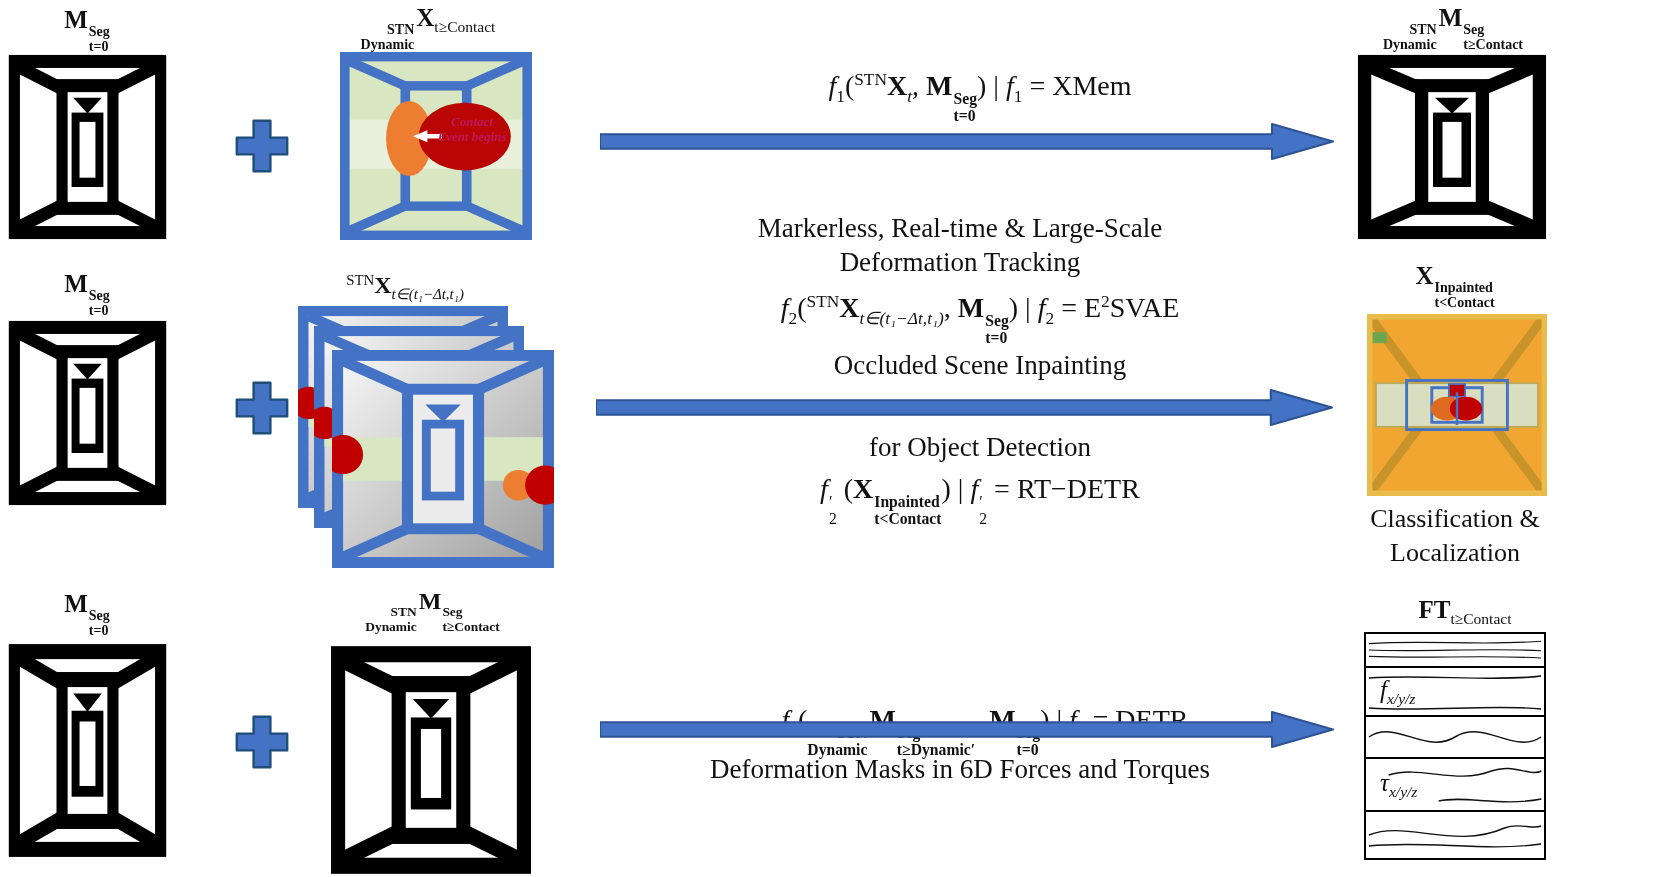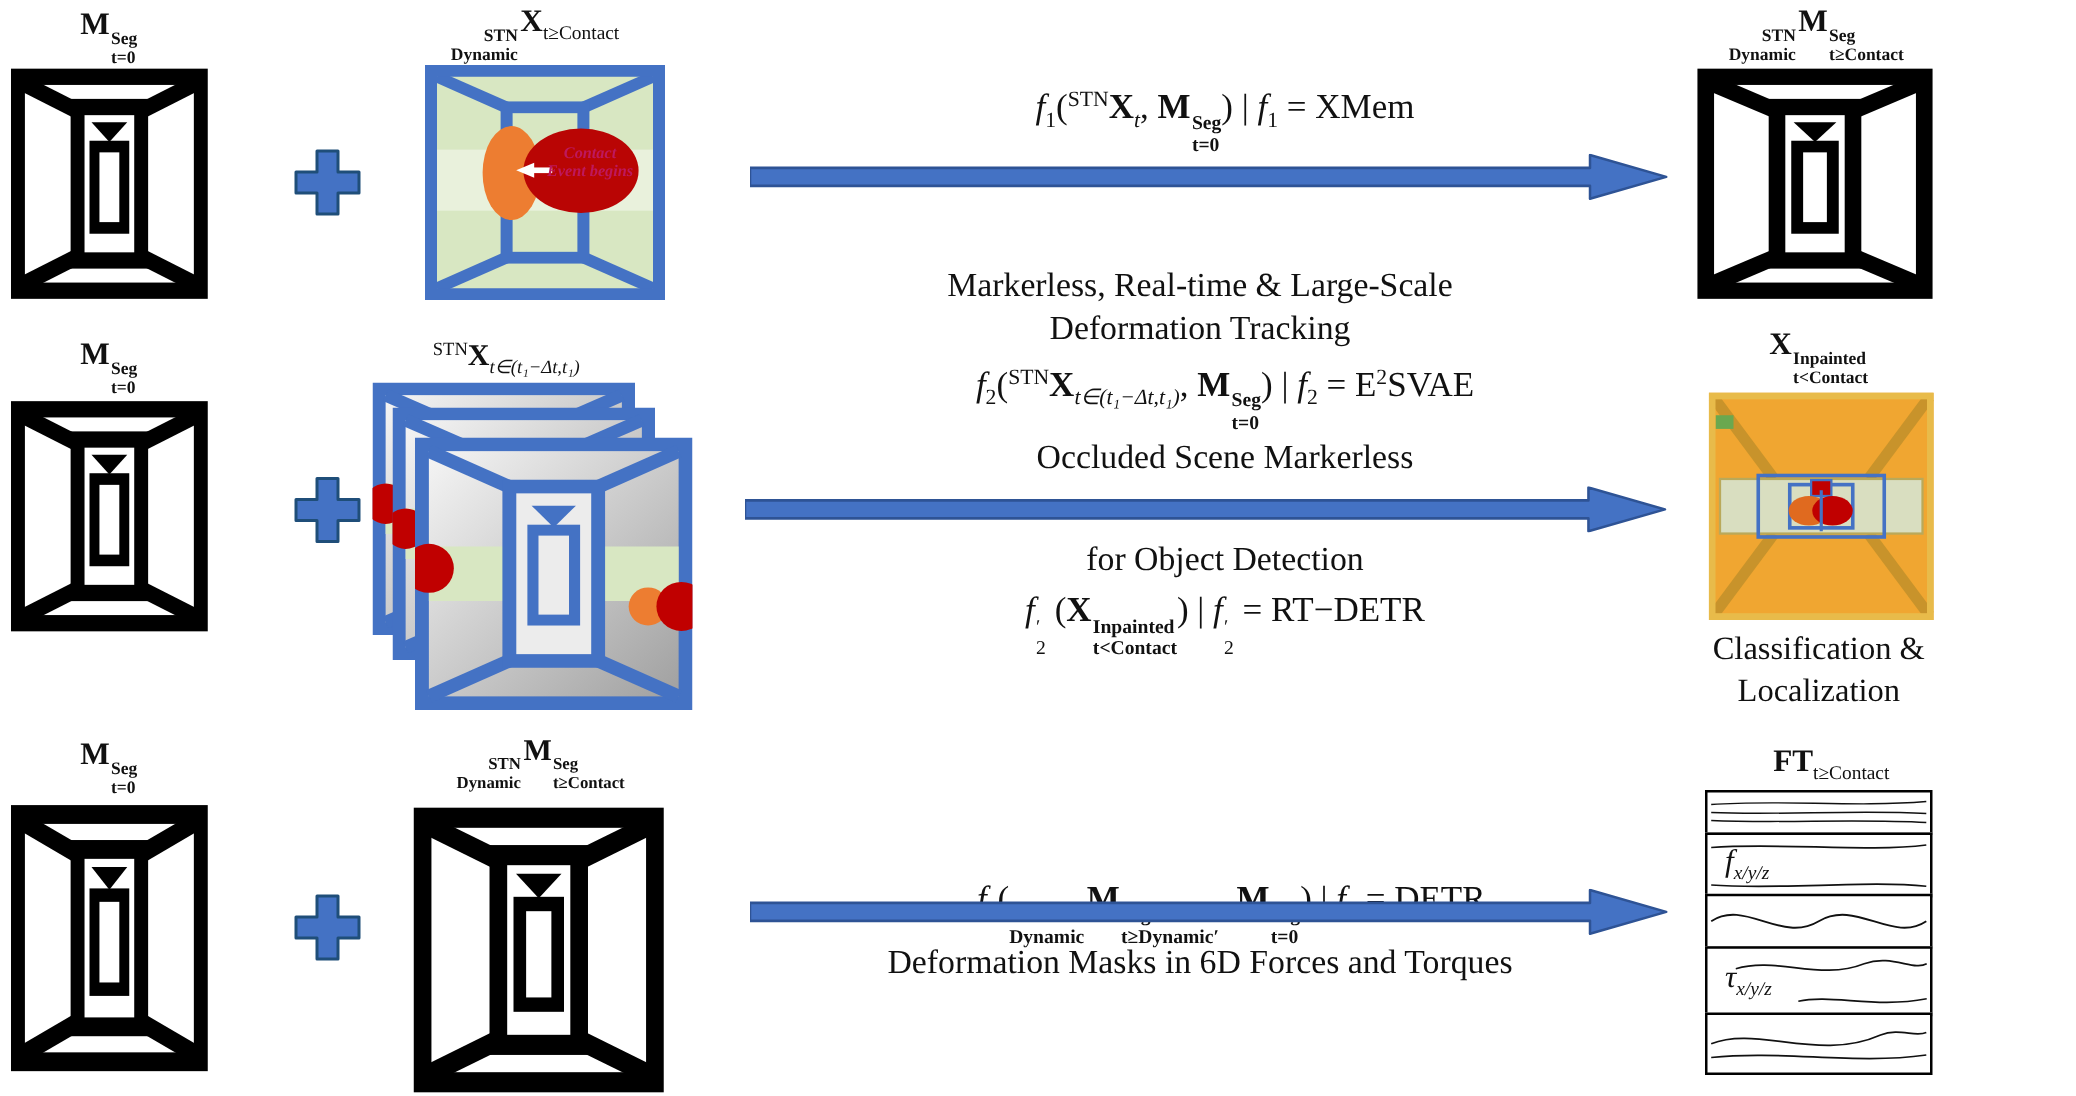--- a/index.html
+++ b/index.html
@@ -183,21 +183,21 @@
         <circle cx="96" cy="62" r="9" fill="#c00000"></circle>
       </svg>
     </div>
   </div>
 
   <div class="abs ctr formula" style="left:610px;top:292px;width:740px;"><span class="m-i">f</span><span class="m-sub">2</span><span class="m-n">(</span><span class="m-sup">STN</span><span class="m-b">X</span><span class="m-subi">t∈(t₁−Δt,t₁)</span><span class="m-n">, </span><span class="m-b">M</span><span class="m-stack m-stack-post">
         <span>Seg</span>
         <span>t=0</span>
       </span><span class="m-n">) | </span><span class="m-i">f</span><span class="m-sub">2</span><span class="m-n"> = E</span><span class="m-sup">2</span><span class="m-n">SVAE</span></div>
 
-  <div class="abs ctr caption" style="left:610px;top:349px;width:740px;">Occluded Scene Markerless</div>
+  <div class="abs ctr caption" style="left:610px;top:349px;width:740px;">Occluded Scene Inpainting</div>
 
   <div class="abs" style="left:596px;top:389px;width:738px;height:37px;">
     <svg class="frame-svg" viewBox="0 0 735 36" preserveAspectRatio="none">
         <use href="#flowarrow"></use>
       </svg>
   </div>
 
   <div class="abs ctr caption" style="left:610px;top:431px;width:740px;">for Object Detection</div>
 
   <div class="abs ctr formula" style="left:610px;top:473px;width:740px;"><span class="m-i">f</span><span class="m-stack m-stack-plain">

